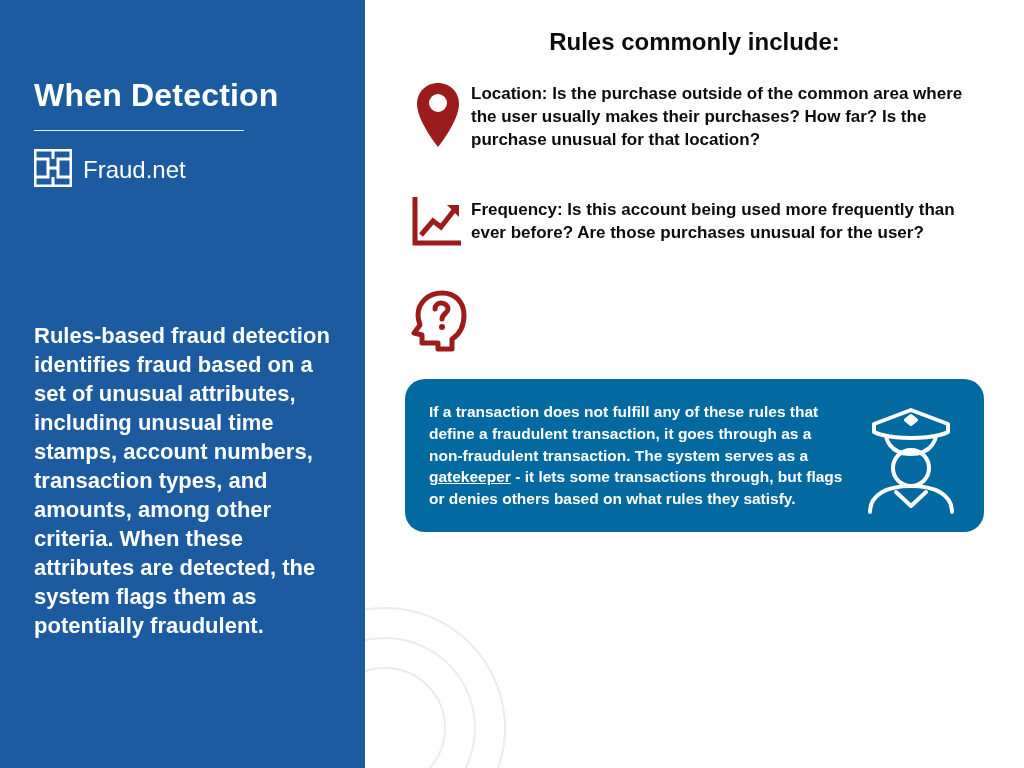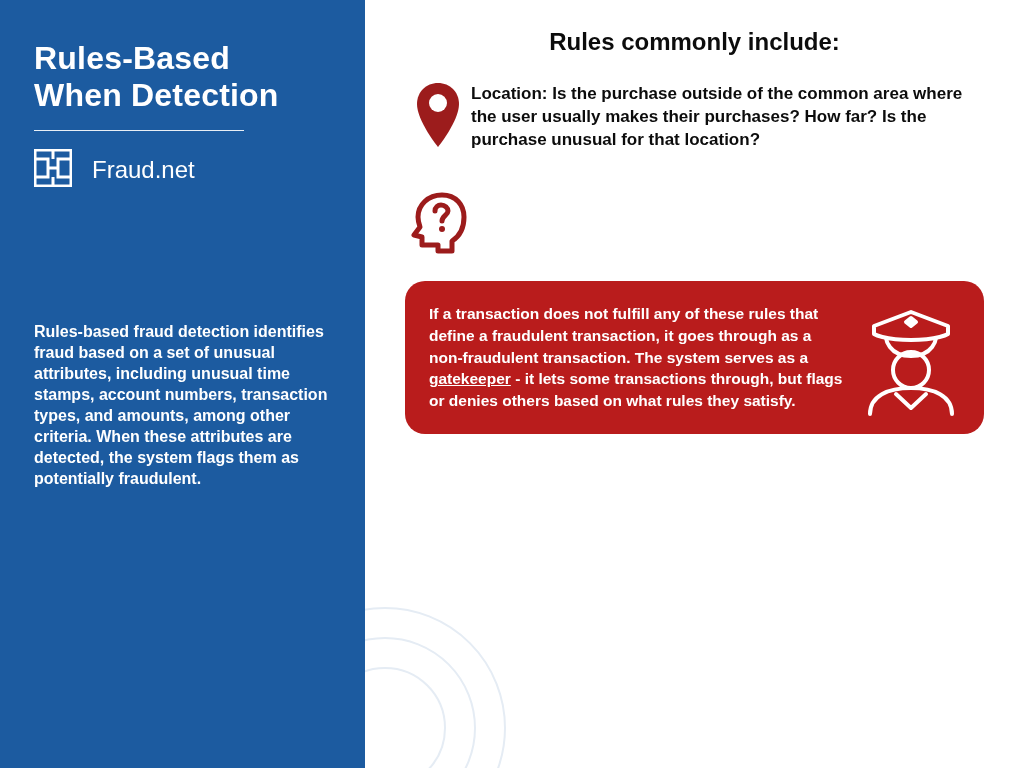--- a/index.html
+++ b/index.html
@@ -28,29 +28,29 @@
   }
   .hr {
     width: 210px;
     height: 0;
     border-top: 1.5px solid rgba(255,255,255,0.9);
     margin: 16px 0 18px 0;
   }
   .brand {
     display: flex;
     align-items: center;
-    gap: 20px;
+    gap: 11px;
   }
   .brand-name {
     font-size: 24px;
     font-weight: 500;
   }
   .sidebar-desc {
     margin-top: 130px;
-    font-size: 16px;
+    font-size: 22px;
     font-weight: 800;
     line-height: 1.32;
   }
   .main {
     flex: 1;
     height: 768px;
     padding: 28px 40px 30px 40px;
     position: relative;
   }
   .rules-heading {
@@ -73,21 +73,21 @@
     justify-content: center;
   }
   .rule-text {
     font-size: 17px;
     font-weight: 700;
     line-height: 1.36;
     color: #0c0c0c;
     padding-top: 2px;
   }
   .callout {
-    background: #b91c1c;
+    background: #0369a1;
     color: #fff;
     border-radius: 20px;
     padding: 22px 140px 22px 24px;
     position: relative;
     margin-top: 10px;
   }
   .callout-text {
     font-size: 15.5px;
     font-weight: 700;
     line-height: 1.4;
@@ -104,21 +104,21 @@
     left: -60px;
     bottom: -40px;
     z-index: -1;
   }
 </style>
 </head>
 <body>
 
 <div class="sidebar">
   <div class="title">
-    <span>Rules-Based</span><br>
+    <br>
     <span>When Detection</span>
   </div>
   <div class="hr"></div>
   <div class="brand">
     <span>
       <svg width="38" height="38" viewBox="0 0 38 38">
         <rect x="1" y="1" width="36" height="36" fill="none" stroke="#fff" stroke-width="3"></rect>
         <path d="M1 10 H14 V19 H24 V10 H37 M1 28 H14 V19 M24 19 V28 H37 M19 1 V10 M19 28 V37" fill="none" stroke="#fff" stroke-width="3"></path>
       </svg>
     </span>
@@ -139,20 +139,30 @@
   <div class="rule-row">
     <div class="rule-icon">
       <svg width="50" height="70" viewBox="0 0 50 70">
         <path d="M25 2 C13 2 4 11 4 23 C4 40 25 66 25 66 C25 66 46 40 46 23 C46 11 37 2 25 2 Z" fill="#9c1c1c"></path>
         <circle cx="25" cy="22" r="9" fill="#fff"></circle>
       </svg>
     </div>
     <div class="rule-text">Location: Is the purchase outside of the common area where the user usually makes their purchases? How far? Is the purchase unusual for that location?</div>
   </div>
 
+  <div class="rule-row">
+    <div class="rule-icon">
+      <svg width="58" height="58" viewBox="0 0 58 58">
+        <path d="M6 6 V52 H52" fill="none" stroke="#9c1c1c" stroke-width="5"></path>
+        <path d="M12 44 L24 30 L32 36 L46 18" fill="none" stroke="#9c1c1c" stroke-width="5"></path>
+        <path d="M38 14 L50 14 L50 26 Z" fill="#9c1c1c"></path>
+      </svg>
+    </div>
+    <div class="rule-text">Frequency: Is this account being used more frequently than ever before? Are those purchases unusual for the user?</div>
+  </div>
 
   <div class="rule-row" style="margin-bottom:26px;">
     <div class="rule-icon">
       <svg width="60" height="64" viewBox="0 0 60 64">
         <path d="M34 4 C20 4 10 14 10 26 C10 30 11 33 12 36 L6 44 L14 46 L14 54 L30 54 L30 60 L44 60 L44 50 C52 45 56 36 56 26 C56 14 48 4 34 4 Z" fill="none" stroke="#9c1c1c" stroke-width="5" stroke-linejoin="round"></path>
         <path d="M27 20 C27 16 30 14 33 14 C37 14 40 17 40 20 C40 24 34 25 34 30" fill="none" stroke="#9c1c1c" stroke-width="5" stroke-linecap="round"></path>
         <circle cx="34" cy="38" r="3" fill="#9c1c1c"></circle>
       </svg>
     </div>
   </div>

